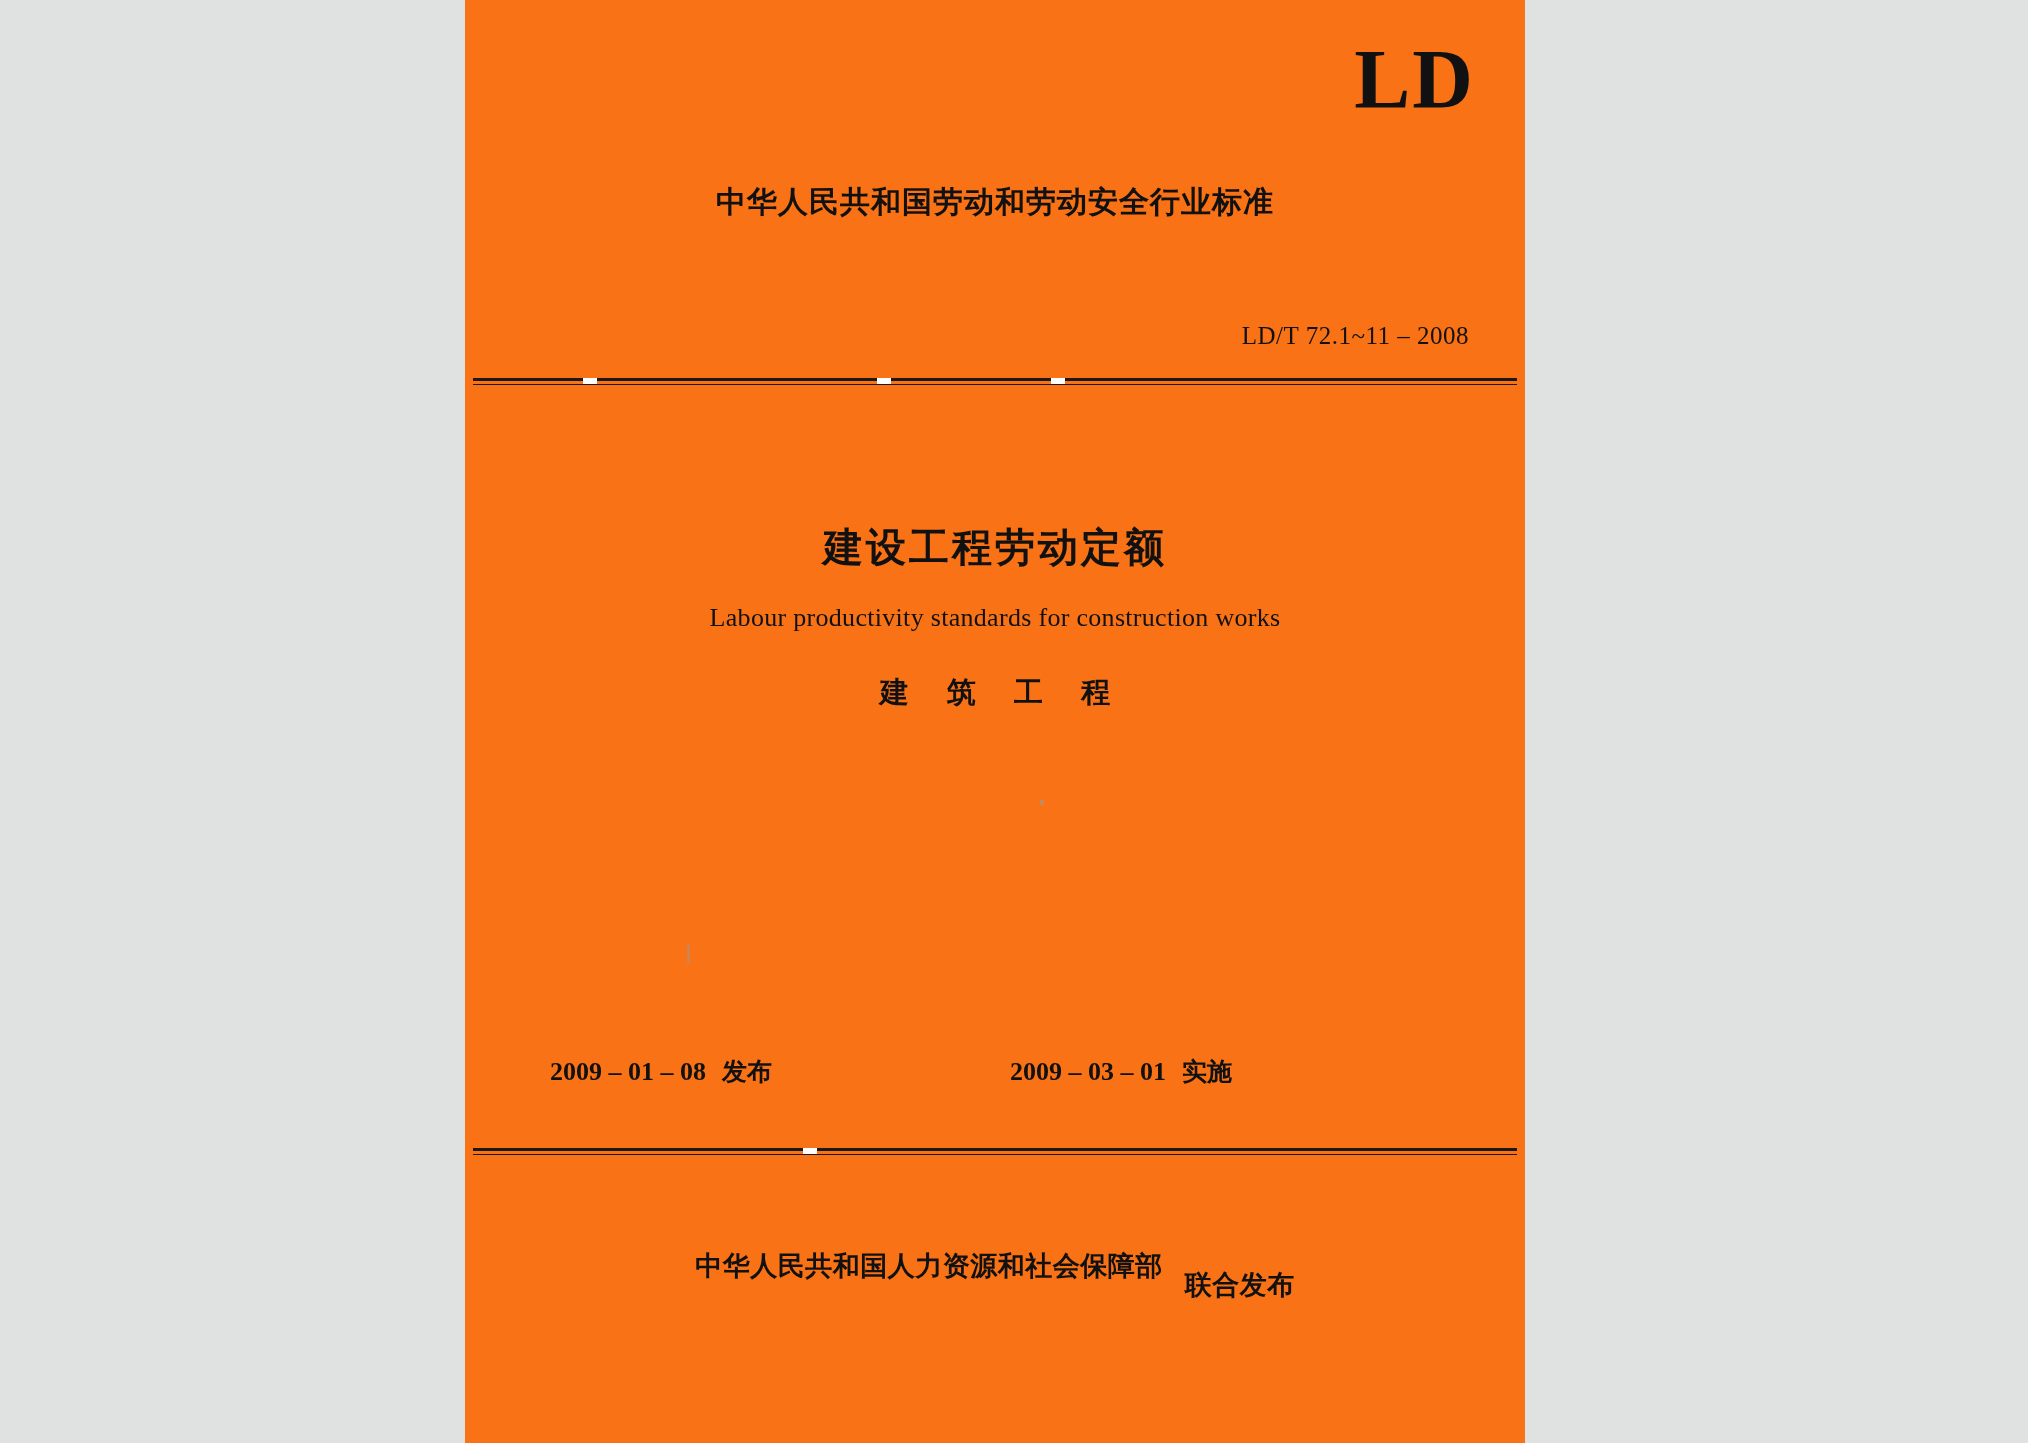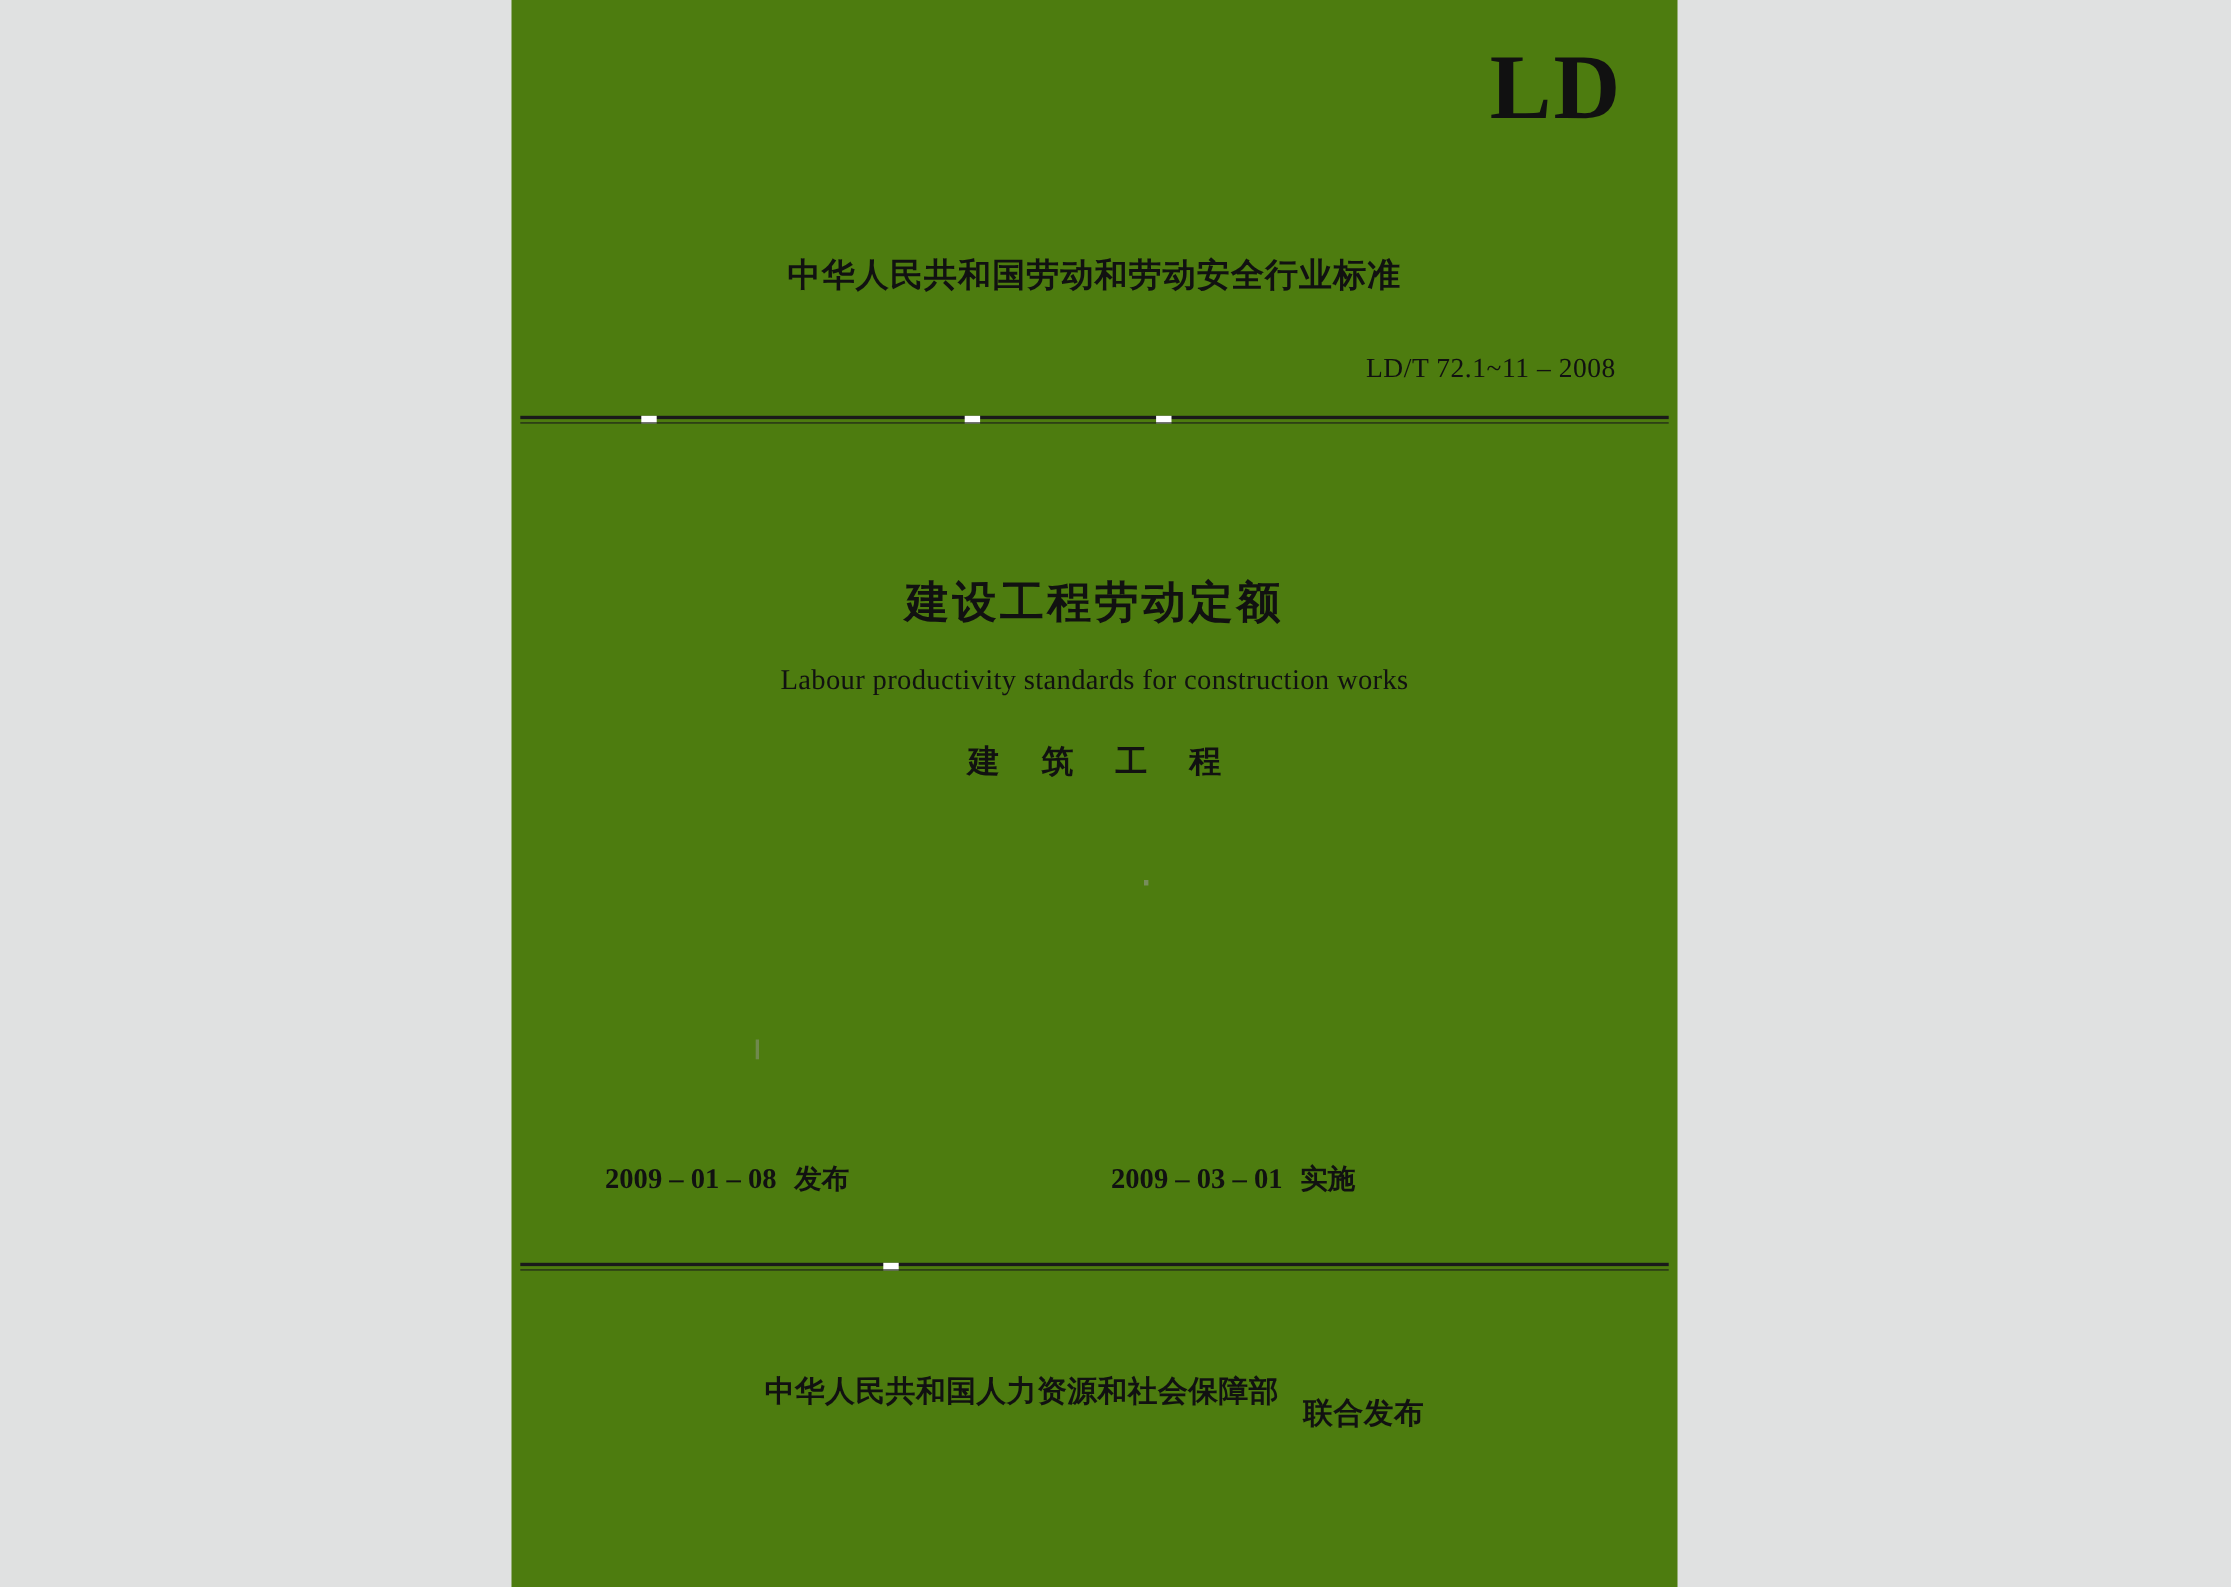--- a/index.html
+++ b/index.html
@@ -12,21 +12,21 @@
     background: #e0e1e1;
     font-family: "Liberation Serif", serif;
     overflow: hidden;
   }
   .page-wrap {
     position: absolute;
     left: 465px;
     top: 0;
     width: 1060px;
     height: 1443px;
-    background: #4d7c0f;
+    background: #f97316;
   }
   .sheet {
     position: relative;
     width: 100%;
     height: 100%;
     box-sizing: border-box;
   }
 
   
   .ld-mark {
@@ -46,21 +46,20 @@
     position: absolute;
     left: 0;
     right: 0;
     top: 182px;
     text-align: center;
     font-family: "DejaVu Sans", sans-serif;
     font-weight: bold;
     font-size: 30px;
     letter-spacing: 1px;
     color: #111;
-    margin-top: 48px;
   }
 
   
   .std-number {
     position: absolute;
     right: 56px;
     top: 322px;
     font-family: "Liberation Serif", serif;
     font-weight: normal;
     font-size: 25px;

